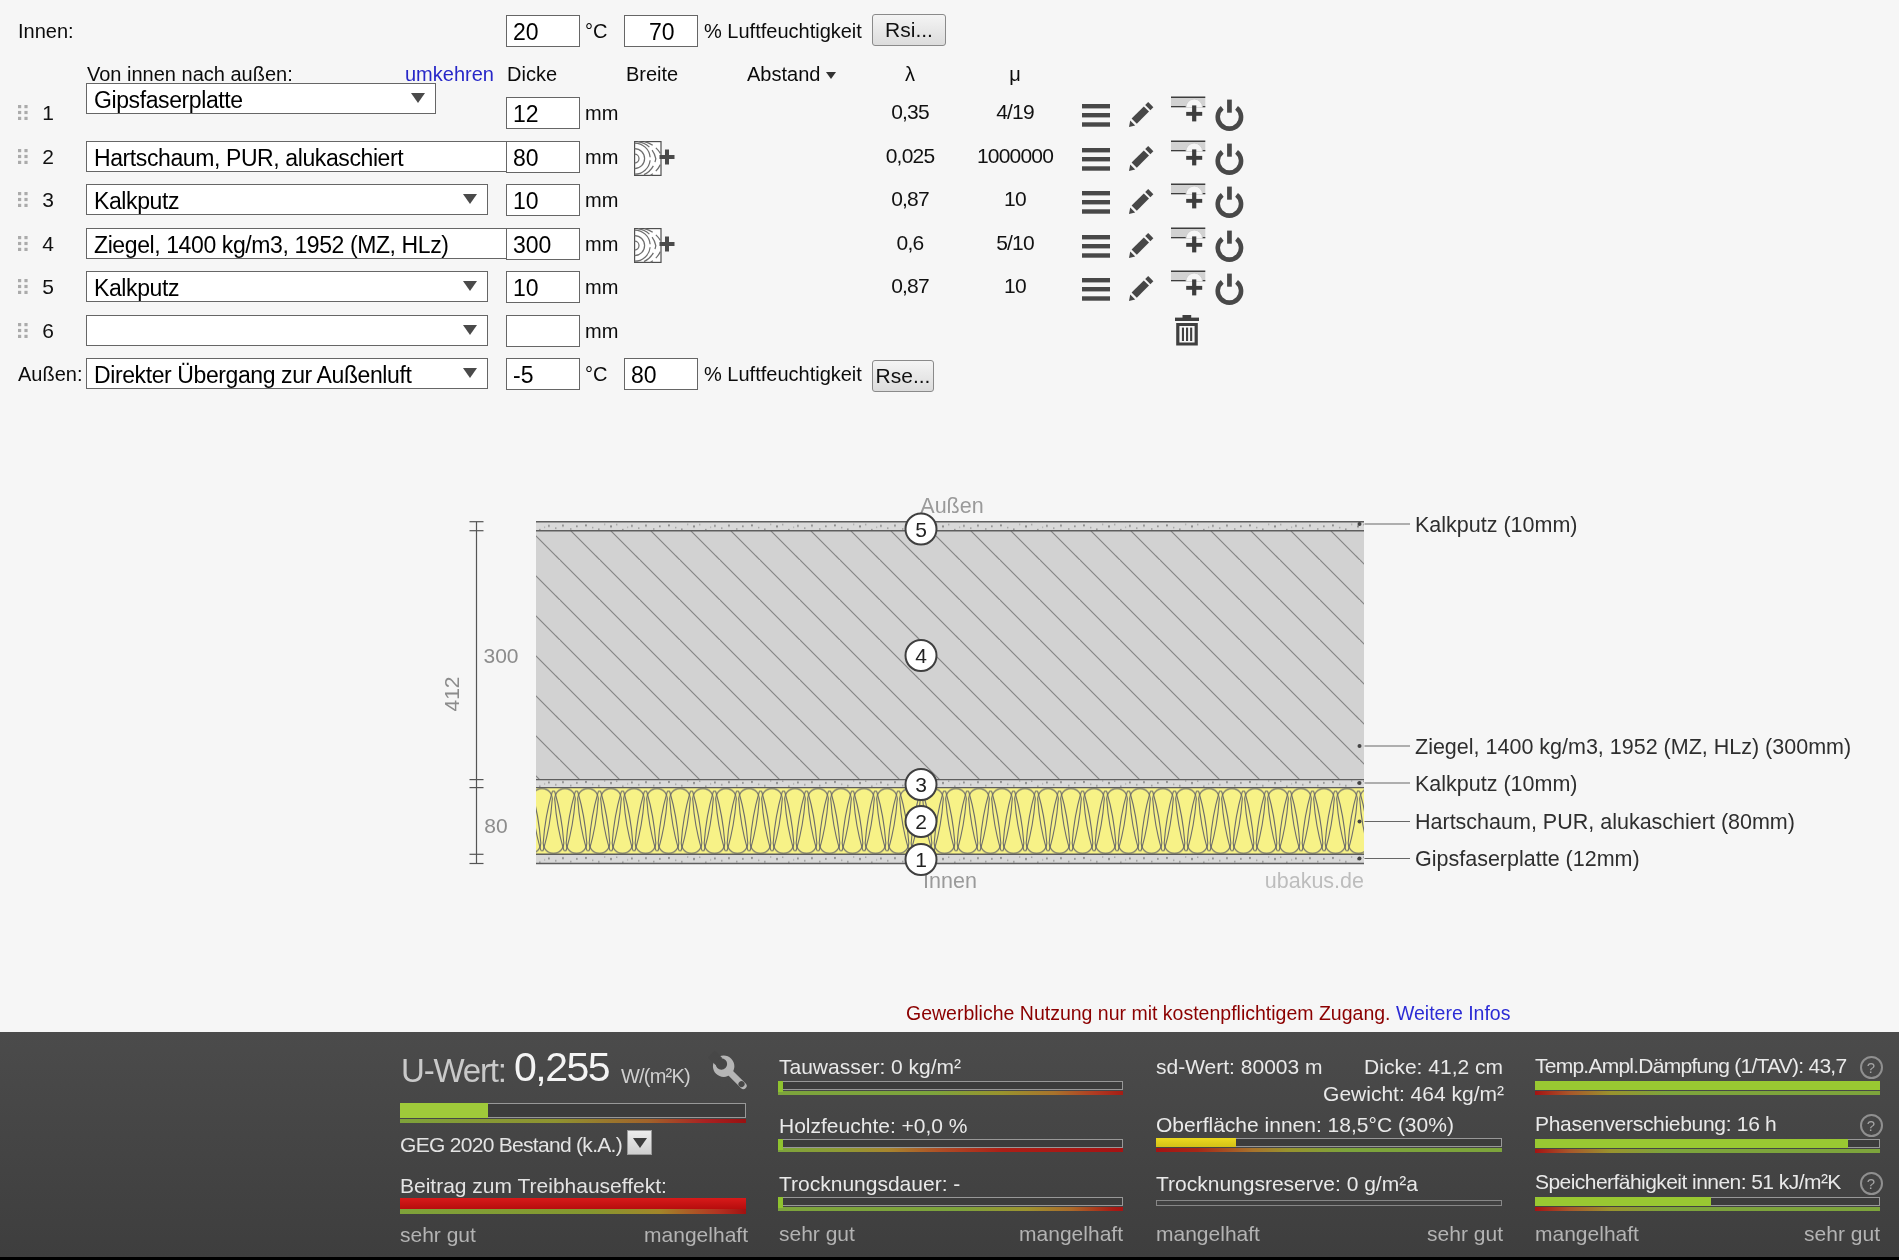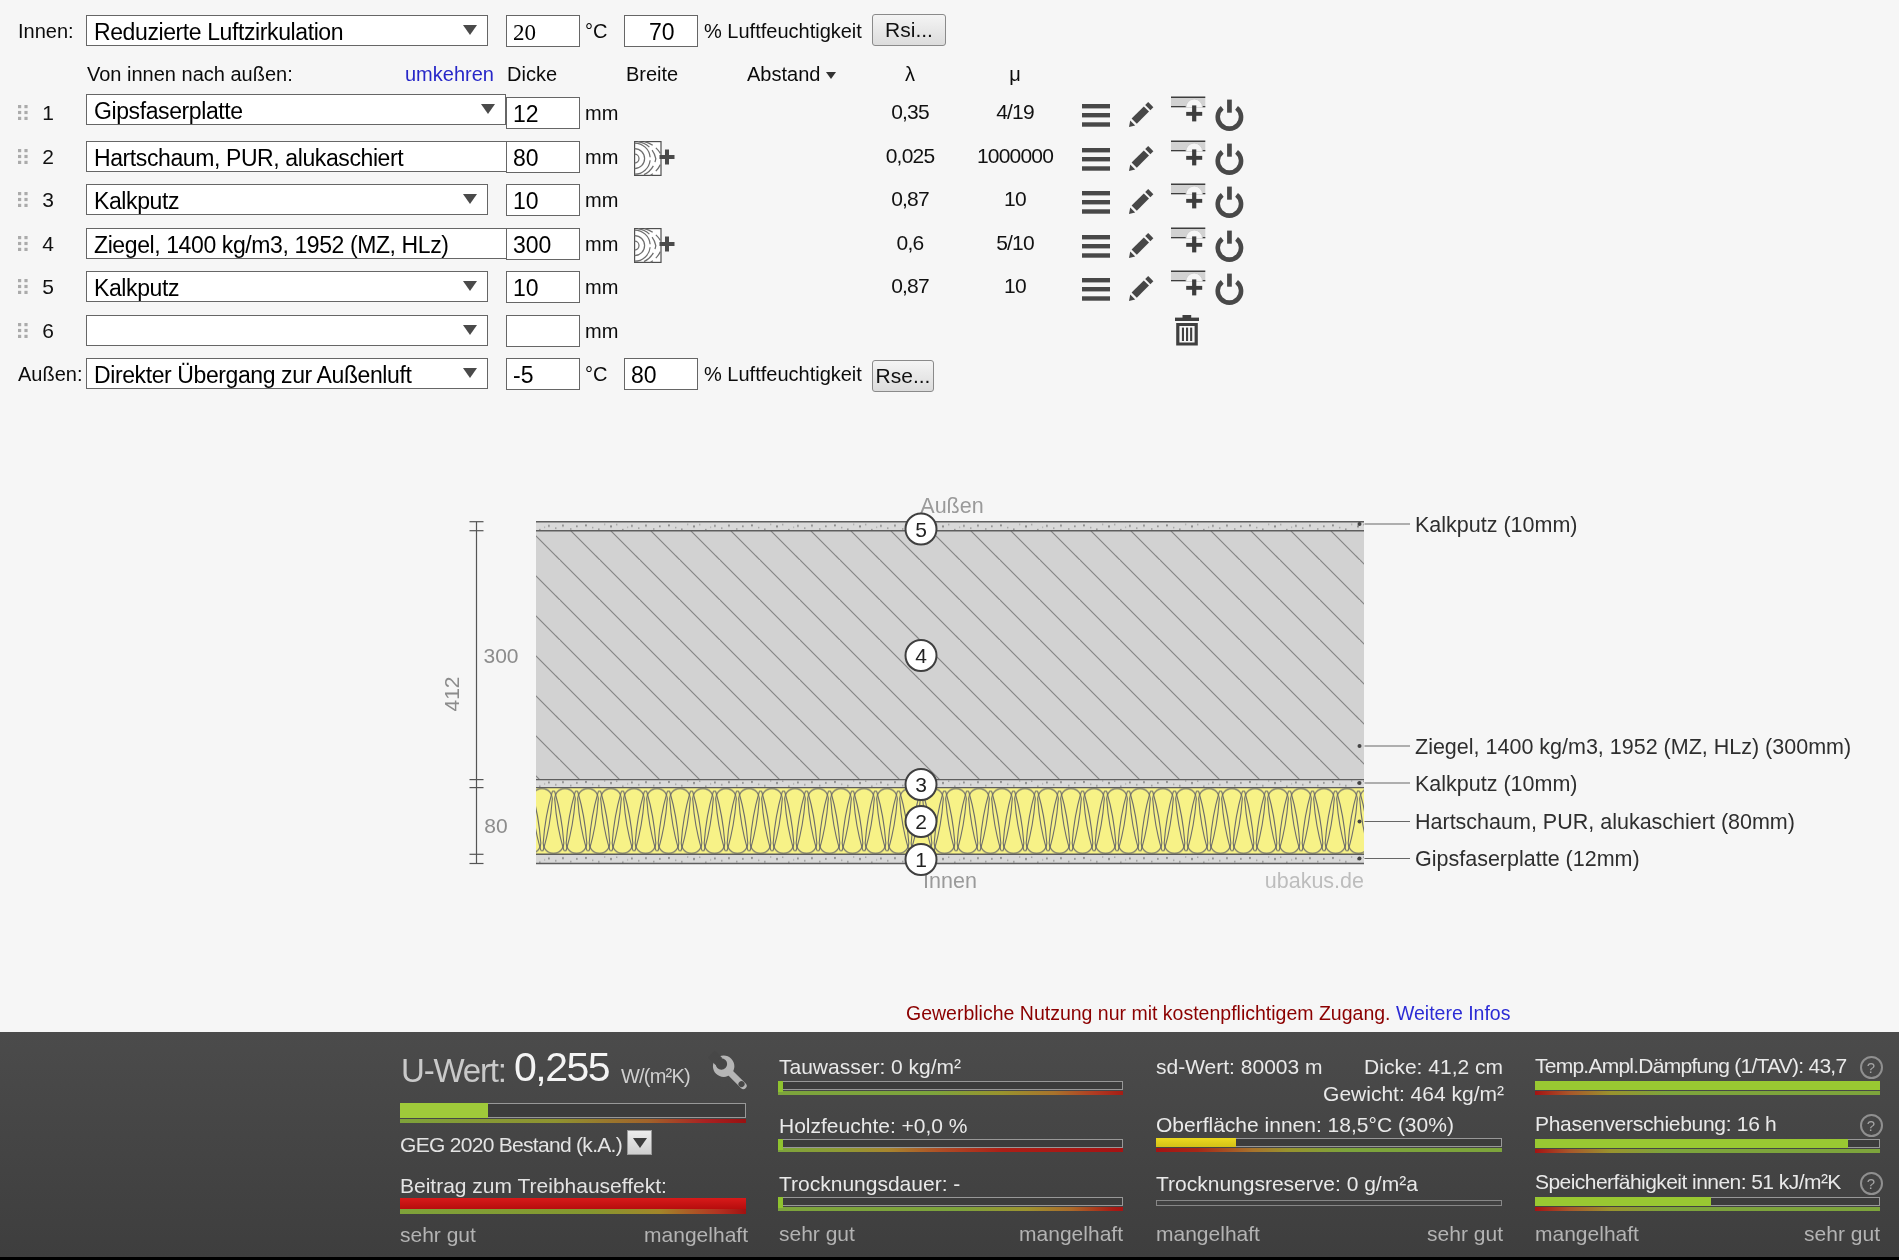--- a/index.html
+++ b/index.html
@@ -19,22 +19,21 @@
 .ftlg{position:absolute;font-size:21px;color:#b3b3b3;white-space:nowrap;line-height:23px;}
 .track{position:absolute;box-sizing:border-box;background:#3c3c3c;border:1px solid #989898;}
 .strip{position:absolute;}
 .qm{position:absolute;box-sizing:border-box;width:23px;height:23px;border:2px solid #909090;border-radius:50%;color:#a5a5a5;font-size:15px;text-align:center;line-height:19px;}
 </style>
 </head>
 <body>
 <div id="page">
 
 <div class="lb" style="left:18px;top:15px;">Innen:</div>
-<div class="sel" style="left:86px;top:15px;width:402px;">Reduzierte Luftzirkulation<span class="ar"></span></div>
-<div class="inp" style="left:506px;top:15px;font-family:Liberation Serif, serif;">20</div>
+<div class="inp" style="left:506px;top:15px;">20</div>
 <div class="lb" style="left:585px;top:15px;">°C</div>
 <div class="inp" style="left:624px;top:15px;padding-left:24px;">70</div>
 <div class="lb" style="left:704px;top:15px;">% Luftfeuchtigkeit</div>
 <div class="btn" style="left:872px;top:14px;width:74px;">Rsi...</div>
 
 <div class="hd" style="left:87px;top:63px;">Von innen nach außen:</div>
 <div class="hd" style="left:405px;top:63px;color:#2727c8;">umkehren</div>
 <div class="hd" style="left:507px;top:63px;">Dicke</div>
 <div class="hd" style="left:626px;top:63px;">Breite</div>
 <div class="hd" style="left:747px;top:63px;">Abstand <span style="display:inline-block;vertical-align:2px;width:0;height:0;border-left:5px solid transparent;border-right:5px solid transparent;border-top:7px solid #333;"></span></div>
@@ -104,21 +103,21 @@
     <circle cx="14" cy="26.6" r="1.9" fill="#474747"></circle>
   </g>
 </g>
 </defs>
 </svg>
 
 <svg class="icn" style="left:18px;top:105px;" width="10" height="16">
       <use href="#drag"></use>
     </svg>
 <div class="num" style="left:38px;top:97px;">1</div>
-<div class="sel" style="left:86px;top:94px;width:420px;">Gipsfaserplatte<span class="ar"></span></div>
+<div class="sel" style="left:86px;top:83px;width:350px;">Gipsfaserplatte<span class="ar"></span></div>
 <div class="inp" style="left:506px;top:97px;">12</div>
 <div class="lb" style="left:585px;top:97px;">mm</div>
 <div class="val" style="left:845px;top:96px;">0,35</div>
 <div class="val" style="left:950px;top:96px;">4/19</div>
 <svg class="icn" style="left:1082px;top:97px;" width="28" height="31">
       <use href="#ham"></use>
     </svg>
 <svg class="icn" style="left:1127px;top:97px;" width="29" height="31">
       <use href="#pen"></use>
     </svg>

